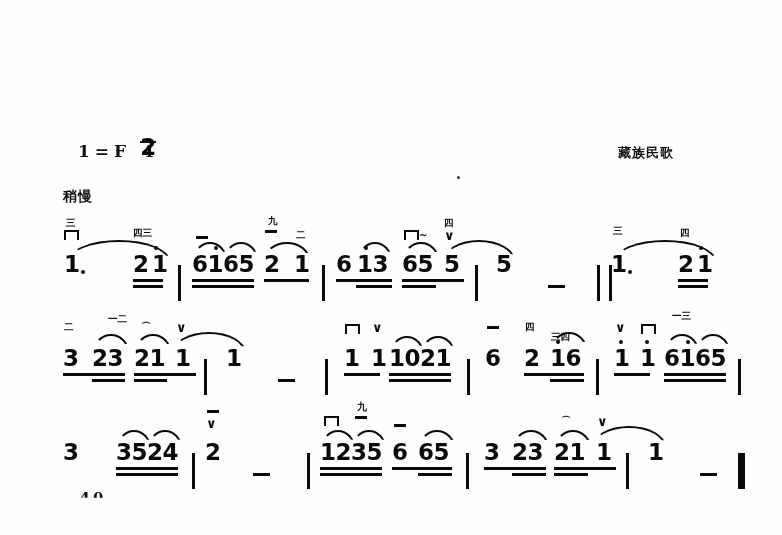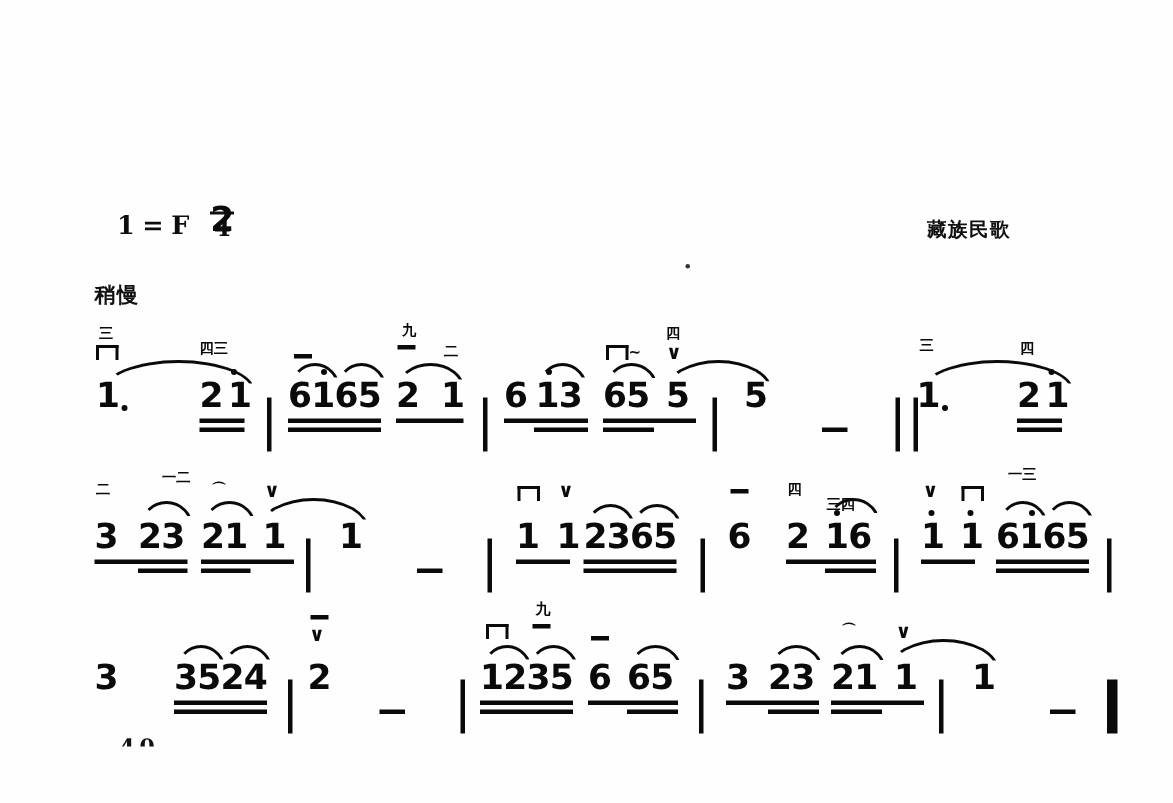--- a/index.html
+++ b/index.html
@@ -356,21 +356,21 @@
     <div class="bl" style="left:325px;"></div>
 
     <div class="bow down" style="left:345px; top:24px;"></div>
     <div class="num" style="left:344px; bottom:22px;">1</div>
     <div class="bow" style="left:372px; top:22px;">∨</div>
     <div class="num" style="left:371px; bottom:22px;">1</div>
     <div class="beam" style="left:344px; bottom:16px; width:36px;"></div>
 
     <div class="slur" style="left:390px; top:36px; width:30px;"></div>
     <div class="slur" style="left:421px; top:36px; width:30px;"></div>
-    <div class="num" style="left:389px; bottom:22px;">2365</div>
+    <div class="num" style="left:389px; bottom:22px;">1021</div>
     <div class="beam" style="left:389px; bottom:16px; width:62px;"></div>
     <div class="beam" style="left:389px; bottom:10px; width:62px;"></div>
 
     <div class="bl" style="left:467px;"></div>
 
     <div class="tenuto" style="left:487px; top:26px;"></div>
     <div class="num" style="left:485px; bottom:22px;">6</div>
 
     <div class="fing" style="left:525px; top:22px;">四</div>
     <div class="num" style="left:524px; bottom:22px;">2</div>

